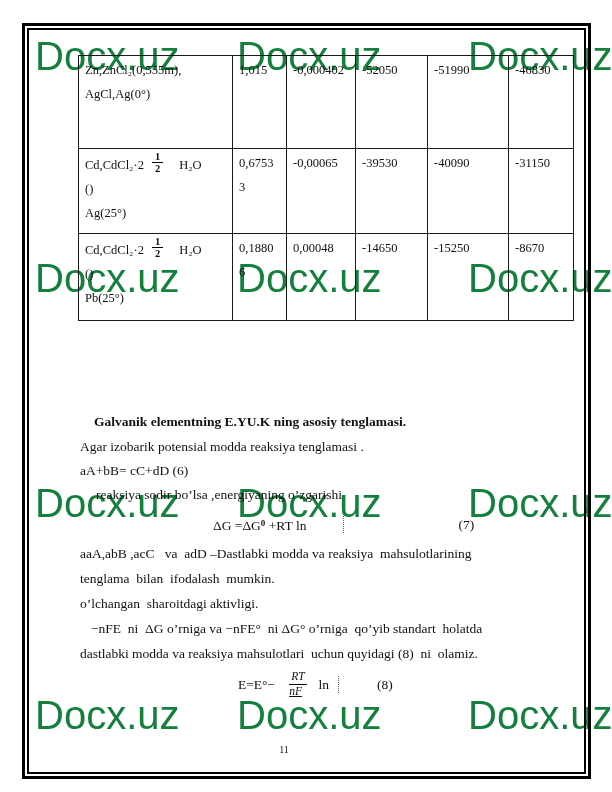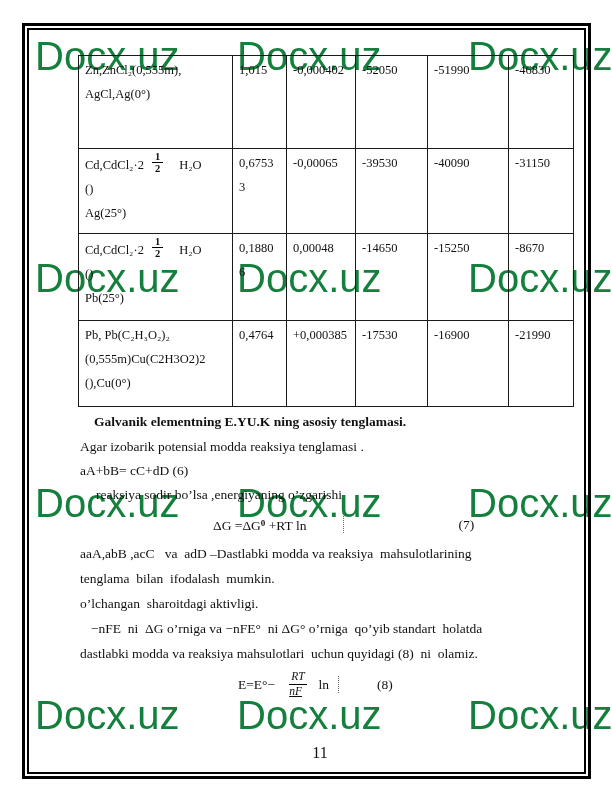--- a/index.html
+++ b/index.html
@@ -46,21 +46,21 @@
     margin-left:9px;align-self:center;}
   .eq7 .lbl{margin-left:86px;}
   .eq8 .lbl{margin-left:38px;}
   sup.sup0{font-weight:bold;font-size:9px;vertical-align:4px;}
   .frac2{display:inline-block;text-align:left;font-style:italic;
     font-size:11.5px;line-height:1.15;margin:0 12px 0 14px;vertical-align:middle;}
   .frac2 .fnum{display:block;border-bottom:1.2px solid #000;padding:0 2px;}
   .frac2 .fden{display:block;text-decoration:underline;}
   
   .pagenum{position:absolute;top:744px;left:0;width:568px;text-align:center;
-    font-size:16px;margin-left:36px;}
+    font-size:10px;}
 </style>
 </head>
 <body>
 
 <div class="page">
 
   <div class="wmlayer">
     <span class="wm">Docx.uz</span>
     <span class="wm">Docx.uz</span>
     <span class="wm">Docx.uz</span>
@@ -121,32 +121,20 @@
             <div>()</div>
             <div>Pb(25°)</div>
           </td>
           <td class="num">0,1880
 6</td>
           <td>0,00048</td>
           <td>-14650</td>
           <td>-15250</td>
           <td>-8670</td>
         </tr>
-        <tr style="height:86px">
-          <td>
-            <div>Pb, Pb(C₂H₃O₂)₂</div>
-            <div>(0,555m)Cu(C2H3O2)2</div>
-            <div>(),Cu(0°)</div>
-          </td>
-          <td class="num">0,4764</td>
-          <td>+0,000385</td>
-          <td>-17530</td>
-          <td>-16900</td>
-          <td>-21990</td>
-        </tr>
       </tbody>
     </table>
 
     <div class="bodytext">
       <p class="heading">Galvanik elementning E.YU.K ning asosiy tenglamasi.</p>
       <p>Agar izobarik potensial modda reaksiya tenglamasi .</p>
       <p class="ctr">aA+bB= cC+dD (6)</p>
       <p class="ind">reaksiya sodir bo’lsa ,energiyaning o’zgarishi</p>
       <div class="eqline eq7">
         <span><span>ΔG =ΔG</span><sup class="sup0">0</sup><span style="white-space:pre"> +RT ln</span></span>

